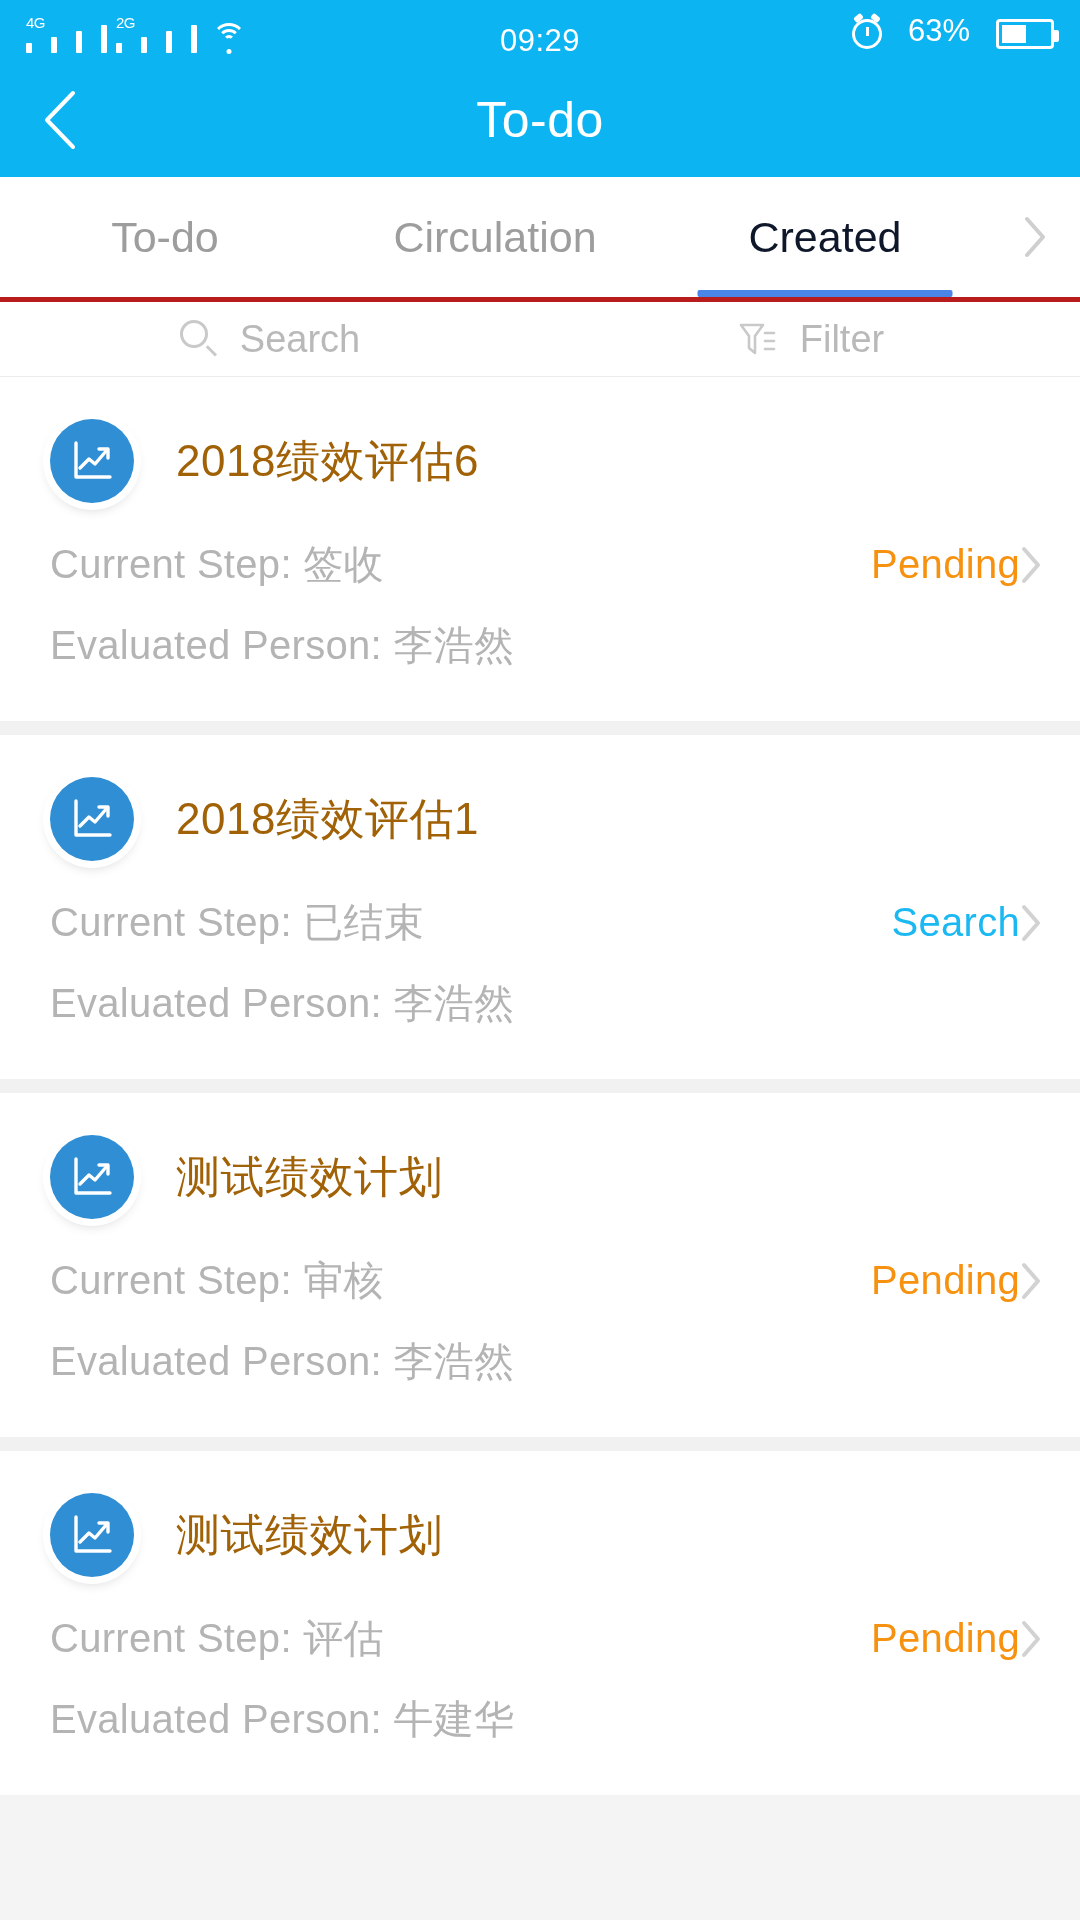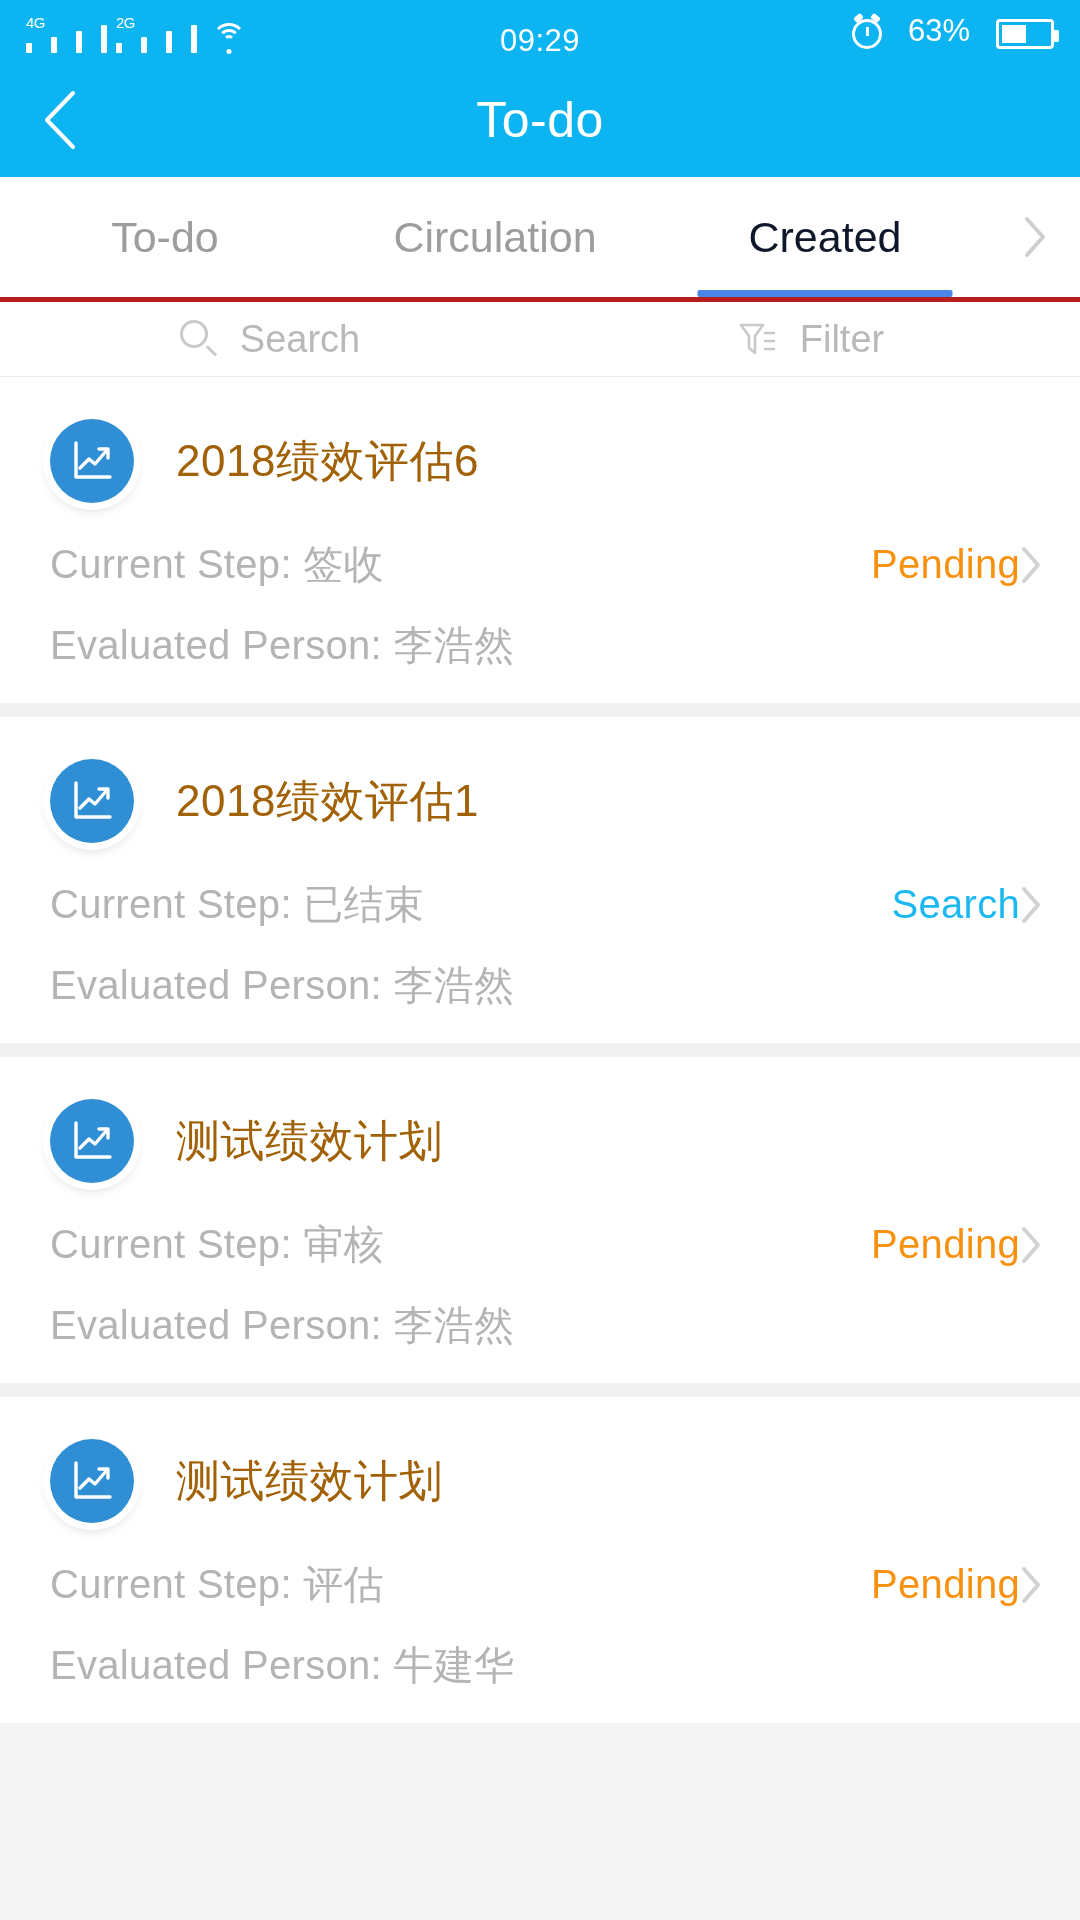--- a/index.html
+++ b/index.html
@@ -69,21 +69,21 @@
   .card { background:#fff; padding:0 0 0 0; position:relative; }
   .card + .card { margin-top:14px; }
   .card-head { display:flex; align-items:center; padding:42px 0 0 50px; }
   .avatar { width:84px; height:84px; border-radius:50%; background:#2f8ed4; flex:none;
             display:flex; align-items:center; justify-content:center;
             box-shadow:0 0 0 7px #ffffff, 0 5px 13px rgba(0,0,0,.22); }
   .avatar svg { width:48px; height:48px; }
   .card-title { margin-left:42px; font-size:44px; color:#a16207; letter-spacing:.5px; }
   .card-row { display:flex; align-items:center; padding:0 38px 0 50px; }
   .row-step { margin-top:34px; }
-  .row-person { margin-top:26px; padding-bottom:30px; }
+  .row-person { margin-top:26px; padding-bottom:48px; }
   .meta { font-size:40px; color:#b4b4b4; letter-spacing:.3px; }
   .meta .val { color:#b4b4b4; }
   .status-wrap { margin-left:auto; display:flex; align-items:center; }
   .status { font-size:40px; letter-spacing:.3px; }
   .status.pending { color:#f79210; }
   .status.passed  { color:#1cb8f2; }
   .chev { width:22px; height:40px; flex:none; }
 </style>
 </head>
 <body>

